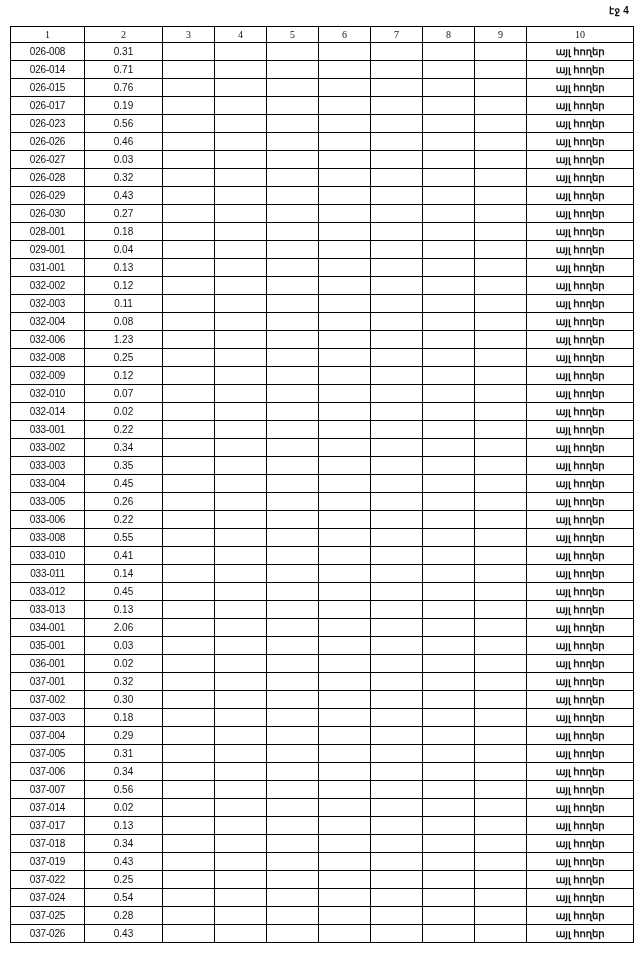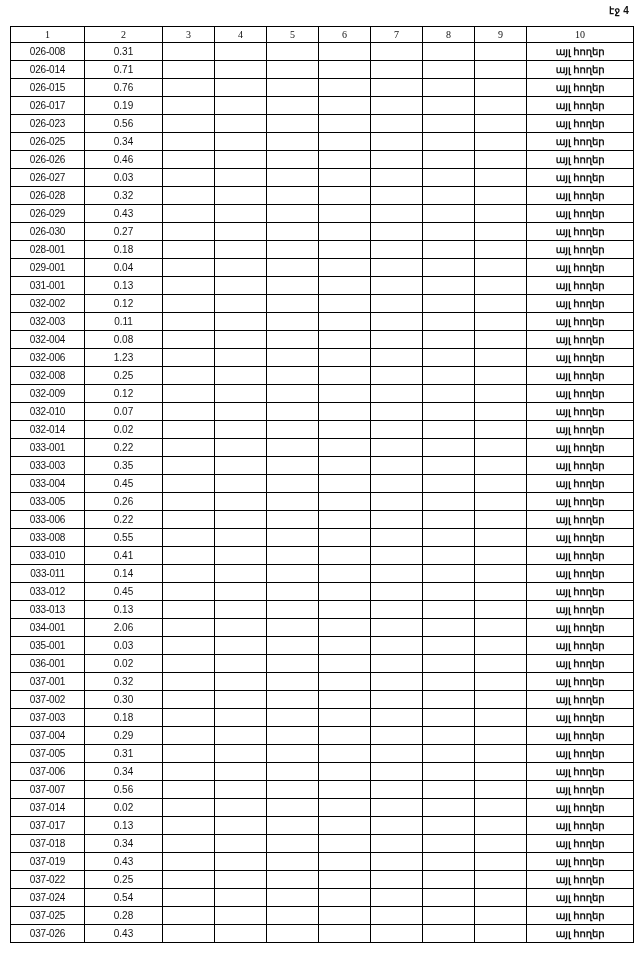--- a/index.html
+++ b/index.html
@@ -175,32 +175,20 @@
             <td class="cn"></td>
             <td class="cn"></td>
             <td class="cn"></td>
             <td class="cn"></td>
             <td class="cn"></td>
             <td class="cn"></td>
             <td class="cn"></td>
             <td class="c10">այլ հողեր</td>
           </tr>
           <tr>
-            <td class="c1">026-025</td>
-            <td class="c2">0.34</td>
-            <td class="cn"></td>
-            <td class="cn"></td>
-            <td class="cn"></td>
-            <td class="cn"></td>
-            <td class="cn"></td>
-            <td class="cn"></td>
-            <td class="cn"></td>
-            <td class="c10">այլ հողեր</td>
-          </tr>
-          <tr>
             <td class="c1">026-026</td>
             <td class="c2">0.46</td>
             <td class="cn"></td>
             <td class="cn"></td>
             <td class="cn"></td>
             <td class="cn"></td>
             <td class="cn"></td>
             <td class="cn"></td>
             <td class="cn"></td>
             <td class="c10">այլ հողեր</td>
@@ -381,20 +369,32 @@
             <td class="cn"></td>
             <td class="cn"></td>
             <td class="cn"></td>
             <td class="cn"></td>
             <td class="cn"></td>
             <td class="c10">այլ հողեր</td>
           </tr>
           <tr>
             <td class="c1">033-001</td>
             <td class="c2">0.22</td>
+            <td class="cn"></td>
+            <td class="cn"></td>
+            <td class="cn"></td>
+            <td class="cn"></td>
+            <td class="cn"></td>
+            <td class="cn"></td>
+            <td class="cn"></td>
+            <td class="c10">այլ հողեր</td>
+          </tr>
+          <tr>
+            <td class="c1">033-002</td>
+            <td class="c2">0.34</td>
             <td class="cn"></td>
             <td class="cn"></td>
             <td class="cn"></td>
             <td class="cn"></td>
             <td class="cn"></td>
             <td class="cn"></td>
             <td class="cn"></td>
             <td class="c10">այլ հողեր</td>
           </tr>
           <tr>

